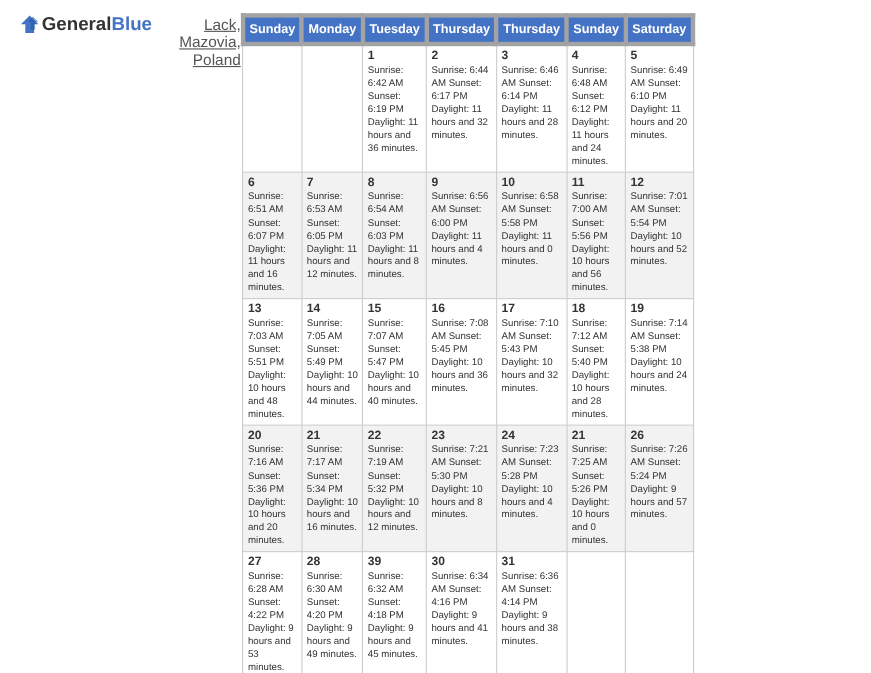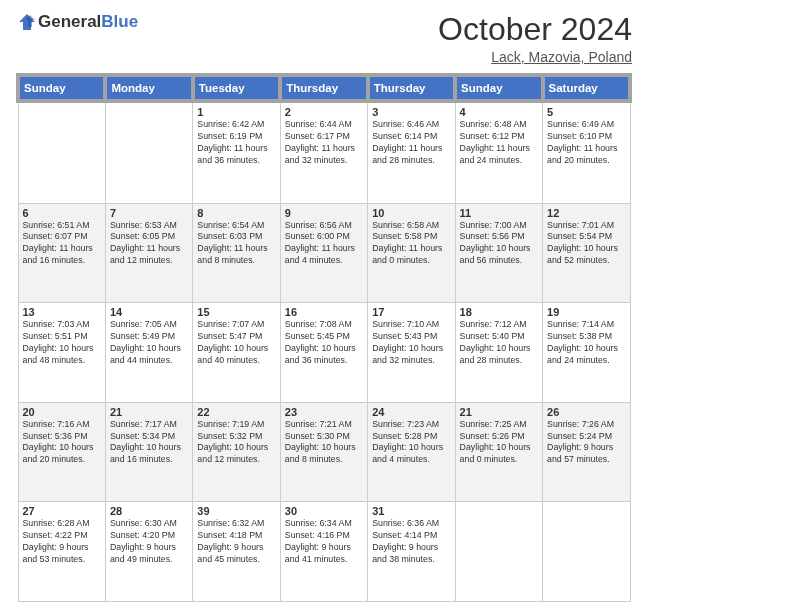--- a/index.html
+++ b/index.html
@@ -9,21 +9,21 @@
       width: 792px;
       height: 612px;
       overflow: hidden;
     }
     .page {
       width: 648px;
       height: 612px;
       background: #fff;
       padding: 12px 16px 10px 16px;
       display: flex;
-      flex-direction: column;
+      flex-direction: row;
     }
     .header {
       display: flex;
       justify-content: space-between;
       align-items: flex-start;
       margin-bottom: 8px;
     }
     .logo {
       display: flex;
       align-items: center;
@@ -107,21 +107,20 @@
     <div class="logo">
       <svg class="logo-icon" viewBox="0 0 36 36" xmlns="http://www.w3.org/2000/svg">
         <polygon points="18,2 34,18 26,18 26,34 10,34 10,18 2,18" fill="#4472C4"></polygon>
         <polygon points="24,4 34,14 28,14 28,28 20,28 20,14 14,14" fill="#1a4fa0" opacity="0.5"></polygon>
       </svg>
       <div>
         <span class="logo-text-general">General</span><span class="logo-text-blue">Blue</span>
       </div>
     </div>
     <div class="title-block">
-      <div class="month-title">October 2024</div>
       <div class="location-title">Lack, Mazovia, Poland</div>
     </div>
   </div>
 
   <table class="calendar">
     <thead>
       <tr id="weekday-header">
       <th>Sunday</th>
           <th>Monday</th>
           <th>Tuesday</th>

